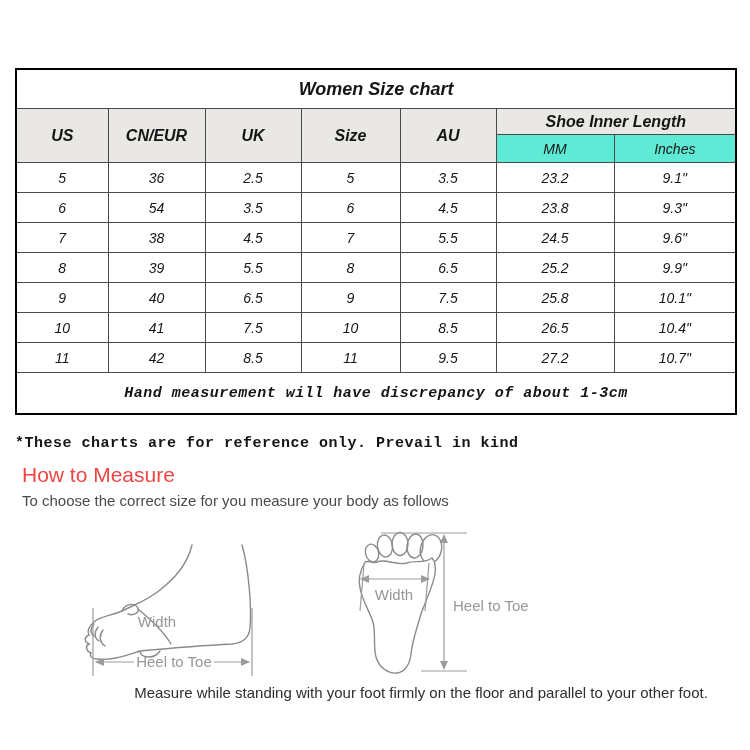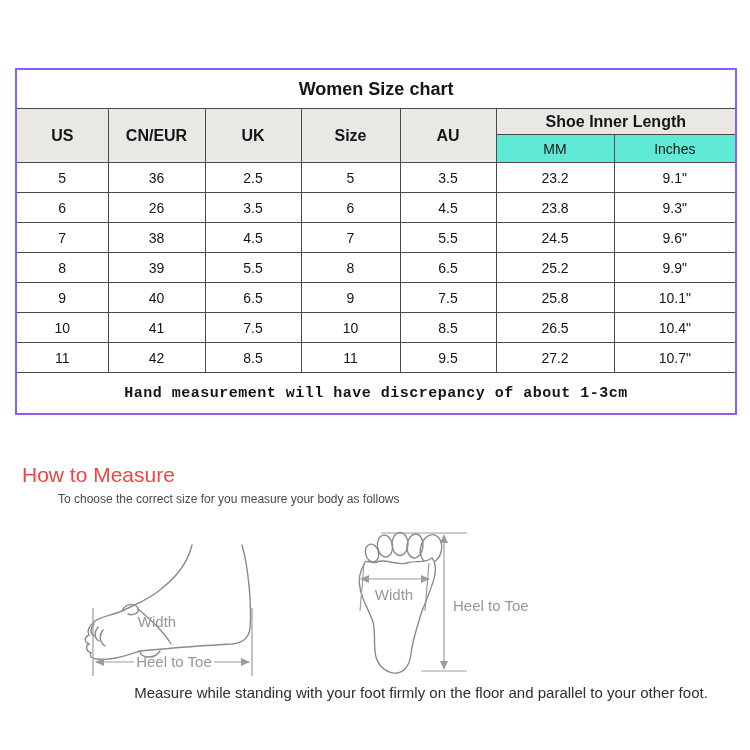--- a/index.html
+++ b/index.html
@@ -1,37 +1,37 @@
 <!DOCTYPE html>
 <html><head>
 <meta charset="utf-8">
 <style>
   html,body{margin:0;padding:0;background:#fff;}
   .page{position:relative;width:750px;height:750px;background:#ffffff;
         font-family:"Liberation Sans",sans-serif;overflow:hidden;}
 
   
   table.size-chart{position:absolute;left:15px;top:68px;width:720px;
-        border-collapse:collapse;table-layout:fixed;border:2px solid #8b5cf6;}
+        border-collapse:collapse;table-layout:fixed;border:2px solid #000000;font-style:italic;}
   .size-chart td,.size-chart th{border:1px solid #4a4a4a;text-align:center;
         vertical-align:middle;color:#151515;padding:0;overflow:hidden;}
   .title-cell{height:38px;font-size:18px;font-weight:bold;}
   .head-cell{background:#e9e8e5;font-size:16px;font-weight:bold;}
   .inner-head{height:25px;}
   .sub-cell{background:#5eead4;font-size:14px;font-weight:normal;height:27px;}
   .data-row td{height:29px;font-size:14px;}
   .note-cell{height:40px;font-family:"Liberation Mono","DejaVu Sans Mono",monospace;
         font-weight:bold;font-size:15px;letter-spacing:.5px;}
 
   
   .footnote{position:absolute;left:15px;top:435px;color:#151515;
         font-family:"Liberation Mono","DejaVu Sans Mono",monospace;
         font-weight:bold;font-size:15px;letter-spacing:.5px;}
   .htm-title{position:absolute;left:22px;top:463px;font-size:21px;color:#ef4444;}
-  .htm-subtitle{position:absolute;left:22px;top:492px;font-size:12px;color:#4a4a4a;margin-left:36px;}
+  .htm-subtitle{position:absolute;left:22px;top:492px;font-size:15px;color:#4a4a4a;}
   .caption{position:absolute;left:0;top:684px;width:750px;text-align:center;
         font-size:15px;color:#2e2e2e;padding-left:46px;}
 
   
   .diagram-left{position:absolute;left:72px;top:520px;}
   .diagram-right{position:absolute;left:345px;top:516px;}
   .outline{fill:none;stroke:#8b8b8b;stroke-width:1.4;stroke-linecap:round;}
   .outline-fill{fill:#ffffff;stroke:#8b8b8b;stroke-width:1.4;}
   .measure{fill:none;stroke:#9c9c9c;stroke-width:1.2;}
   .mhead{fill:#9c9c9c;stroke:none;}
@@ -72,21 +72,21 @@
         <td>5</td>
         <td>36</td>
         <td>2.5</td>
         <td>5</td>
         <td>3.5</td>
         <td>23.2</td>
         <td>9.1"</td>
       </tr>
       <tr class="data-row">
         <td>6</td>
-        <td>26</td>
+        <td>54</td>
         <td>3.5</td>
         <td>6</td>
         <td>4.5</td>
         <td>23.8</td>
         <td>9.3"</td>
       </tr>
       <tr class="data-row">
         <td>7</td>
         <td>38</td>
         <td>4.5</td>
@@ -130,20 +130,21 @@
         <td>9.5</td>
         <td>27.2</td>
         <td>10.7"</td>
       </tr>
       <tr>
         <td class="note-cell" colspan="7">Hand measurement will have discrepancy of about 1-3cm</td>
       </tr>
     </tbody>
   </table>
 
+  <div class="footnote">*These charts are for reference only. Prevail in kind</div>
 
   <div class="htm-title">How to Measure</div>
   <div class="htm-subtitle">To choose the correct size for you measure your body as follows</div>
 
   <svg class="diagram-left" width="250" height="170" viewBox="0 0 250 170">
     <path class="outline" d="M120,25 C115,45 103,58 88,70 C76,80 64,84 52,90 C40,96 28,96 22,102
              C16,107 15,112 17,115 C12,117 12,122 17,124 C13,126 14,131 19,133
              C17,136 20,139 25,139 C40,141 55,135 68,131 C100,128 140,125 160,124
              C170,123 177,118 178,108 C180,85 176,45 170,25"></path>
     <path class="outline" d="M22,104 C18,108 18,113 22,116 M26,107 C22,112 22,118 27,121 M31,110 C27,115 27,122 33,126" stroke-width="1.1"></path>

